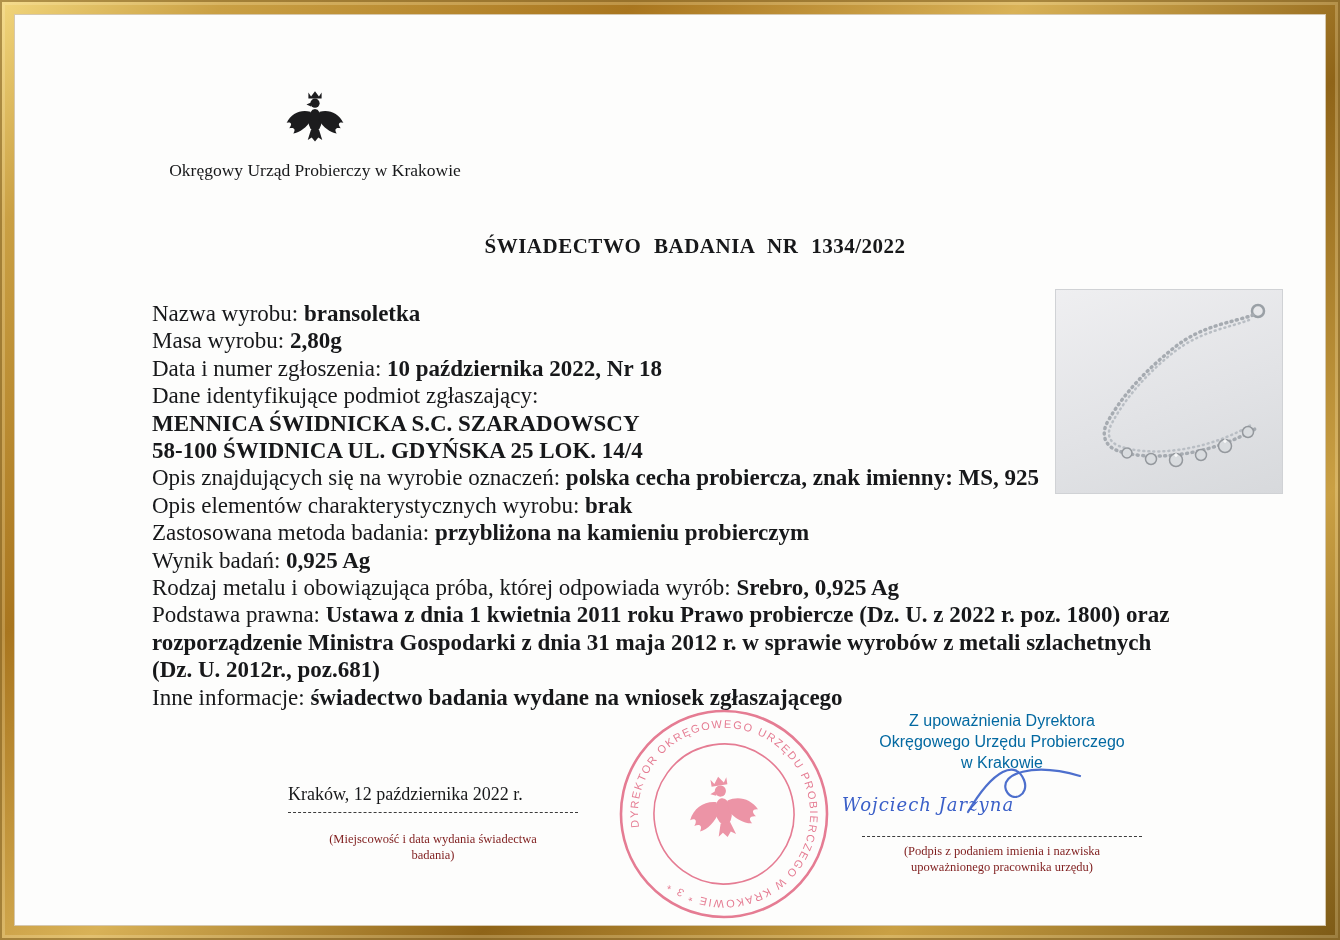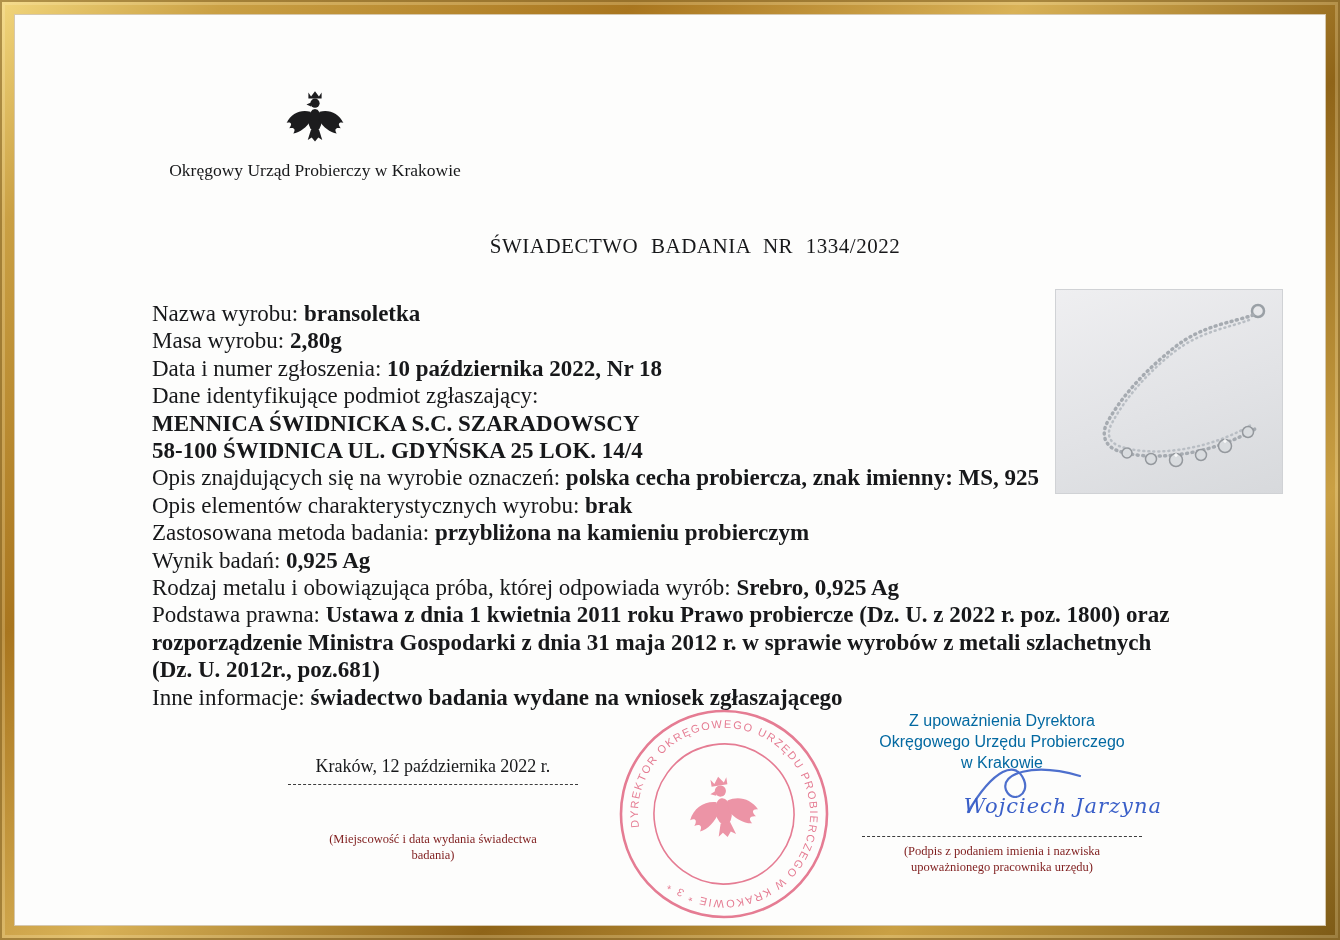--- a/index.html
+++ b/index.html
@@ -18,41 +18,41 @@
     background:#fdfdfc;box-shadow:inset 0 0 0 1px rgba(140,100,30,.35);
   }
   .abs{position:absolute;}
   .doc-font{font-family:"Liberation Serif","DejaVu Serif",serif;color:#17181a;}
 
   .masthead{left:138px;top:72px;width:326px;text-align:center;}
   .eagle-wrap{display:inline-block;width:66px;height:66px;}
   .office-name{margin-top:4px;font-size:17.5px;white-space:nowrap;}
 
   .title{left:90px;top:220px;right:40px;text-align:center;
-         font-size:21px;font-weight:normal;word-spacing:7px;letter-spacing:.5px;}
+         font-size:21px;font-weight:bold;word-spacing:7px;letter-spacing:.5px;}
 
   .body-block{left:138px;top:286px;width:1022px;font-size:23px;line-height:27.4px;}
   .doc-line .lbl{font-weight:normal;}
   .doc-line .val{font-weight:bold;}
 
   .photo{left:1041px;top:275px;width:228px;height:205px;
          background:linear-gradient(160deg,#efeff1 0%,#e2e3e6 55%,#d7d9dc 100%);
          box-shadow:inset 0 0 0 1px #d0d2d5;}
 
-  .place-date{left:274px;top:742px;width:290px;text-align:center;font-size:18px;
+  .place-date{left:274px;top:770px;width:290px;text-align:left;font-size:18px;
               padding-bottom:7px;border-bottom:1.6px dashed #3c3c3c;}
   .caption{font-size:12.5px;line-height:16px;text-align:center;color:#7f1d1d;}
   .place-caption{left:274px;top:817px;width:290px;}
 
   .auth-block{left:828px;top:696px;width:320px;text-align:center;
               font-family:"Liberation Sans","DejaVu Sans",sans-serif;
               font-size:16px;line-height:21px;color:#0369a1;}
-  .signature{left:828px;top:780px;width:320px;text-align:right;
+  .signature{left:828px;top:780px;width:320px;text-align:left;
              font-family:"DejaVu Serif","Liberation Serif",serif;
-             font-style:italic;font-size:21px;letter-spacing:1px;color:#3a5fc8;}
+             font-style:italic;font-size:18px;letter-spacing:1px;color:#3a5fc8;}
   .sig-swoosh{left:940px;top:740px;width:140px;height:70px;pointer-events:none;}
   .sig-line{left:848px;top:768px;width:280px;height:54px;border-bottom:1.6px dashed #3c3c3c;}
   .sig-caption{left:848px;top:829px;width:280px;}
 
   .stamp{left:598px;top:688px;width:224px;height:224px;opacity:.82;
          transform:rotate(-9deg);}
 </style>
 </head>
 <body>
 

